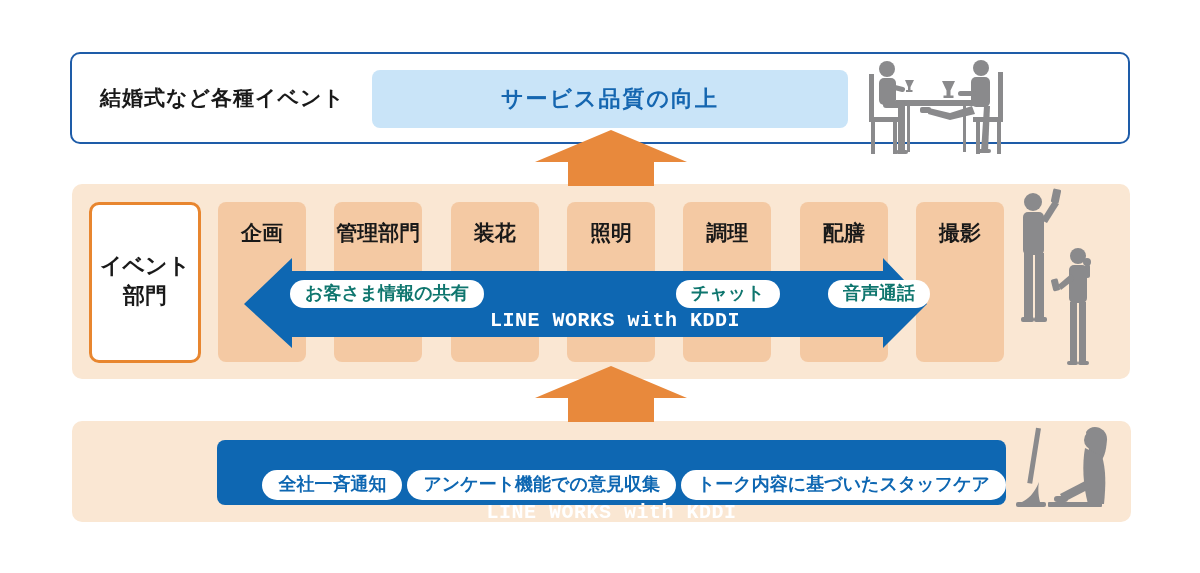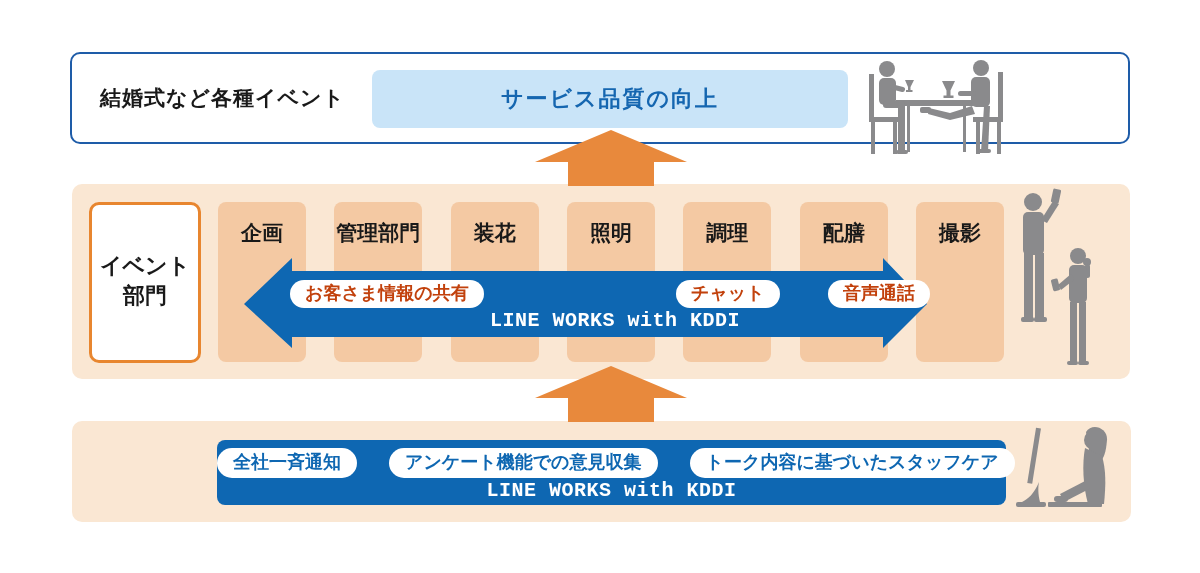--- a/index.html
+++ b/index.html
@@ -27,28 +27,28 @@
     font-size:22px;font-weight:bold;color:#191919;line-height:30px;text-align:left;}
   .tag-event{left:89px;top:202px;width:112px;height:161px;}
   .tag-admin{left:89px;top:437px;width:112px;height:71px;}
 
   .columns{left:218px;top:202px;width:786px;height:160px;display:flex;justify-content:space-between;}
   .col{width:88px;background:#f4c9a3;border-radius:8px;text-align:center;padding-top:17px;
     box-sizing:border-box;font-size:21px;font-weight:bold;color:#191919;}
 
   
   .pill{position:absolute;top:280px;height:28px;line-height:28px;background:#fff;border-radius:14px;
-    padding:0 15px;font-size:18px;font-weight:bold;color:#c2410c;white-space:nowrap;z-index:5;}
+    padding:0 15px;font-size:18px;font-weight:bold;color:#0f766e;white-space:nowrap;z-index:5;}
   .arrow-caption-mid{left:460px;top:309px;width:310px;text-align:center;
     font-size:20px;font-weight:bold;color:#fff;z-index:5;letter-spacing:.5px;}
 
   
   .blue-box{left:217px;top:440px;width:789px;height:65px;background:#0e67b2;border-radius:8px;
     box-sizing:border-box;padding-top:8px;}
-  .pill-row{display:flex;justify-content:flex-start;gap:32px;}
+  .pill-row{display:flex;justify-content:flex-end;gap:5px;margin-top:22px;}
   .pill2{height:30px;line-height:30px;background:#fff;border-radius:15px;padding:0 16px;
     font-size:18px;font-weight:bold;color:#0e67b2;white-space:nowrap;}
   .blue-caption{text-align:center;margin-top:1px;font-size:20px;font-weight:bold;color:#fff;letter-spacing:.5px;}
 
   .z3{z-index:3;} .z4{z-index:4;} .z6{z-index:6;}
   svg{display:block;}
 </style>
 </head>
 <body>
 

